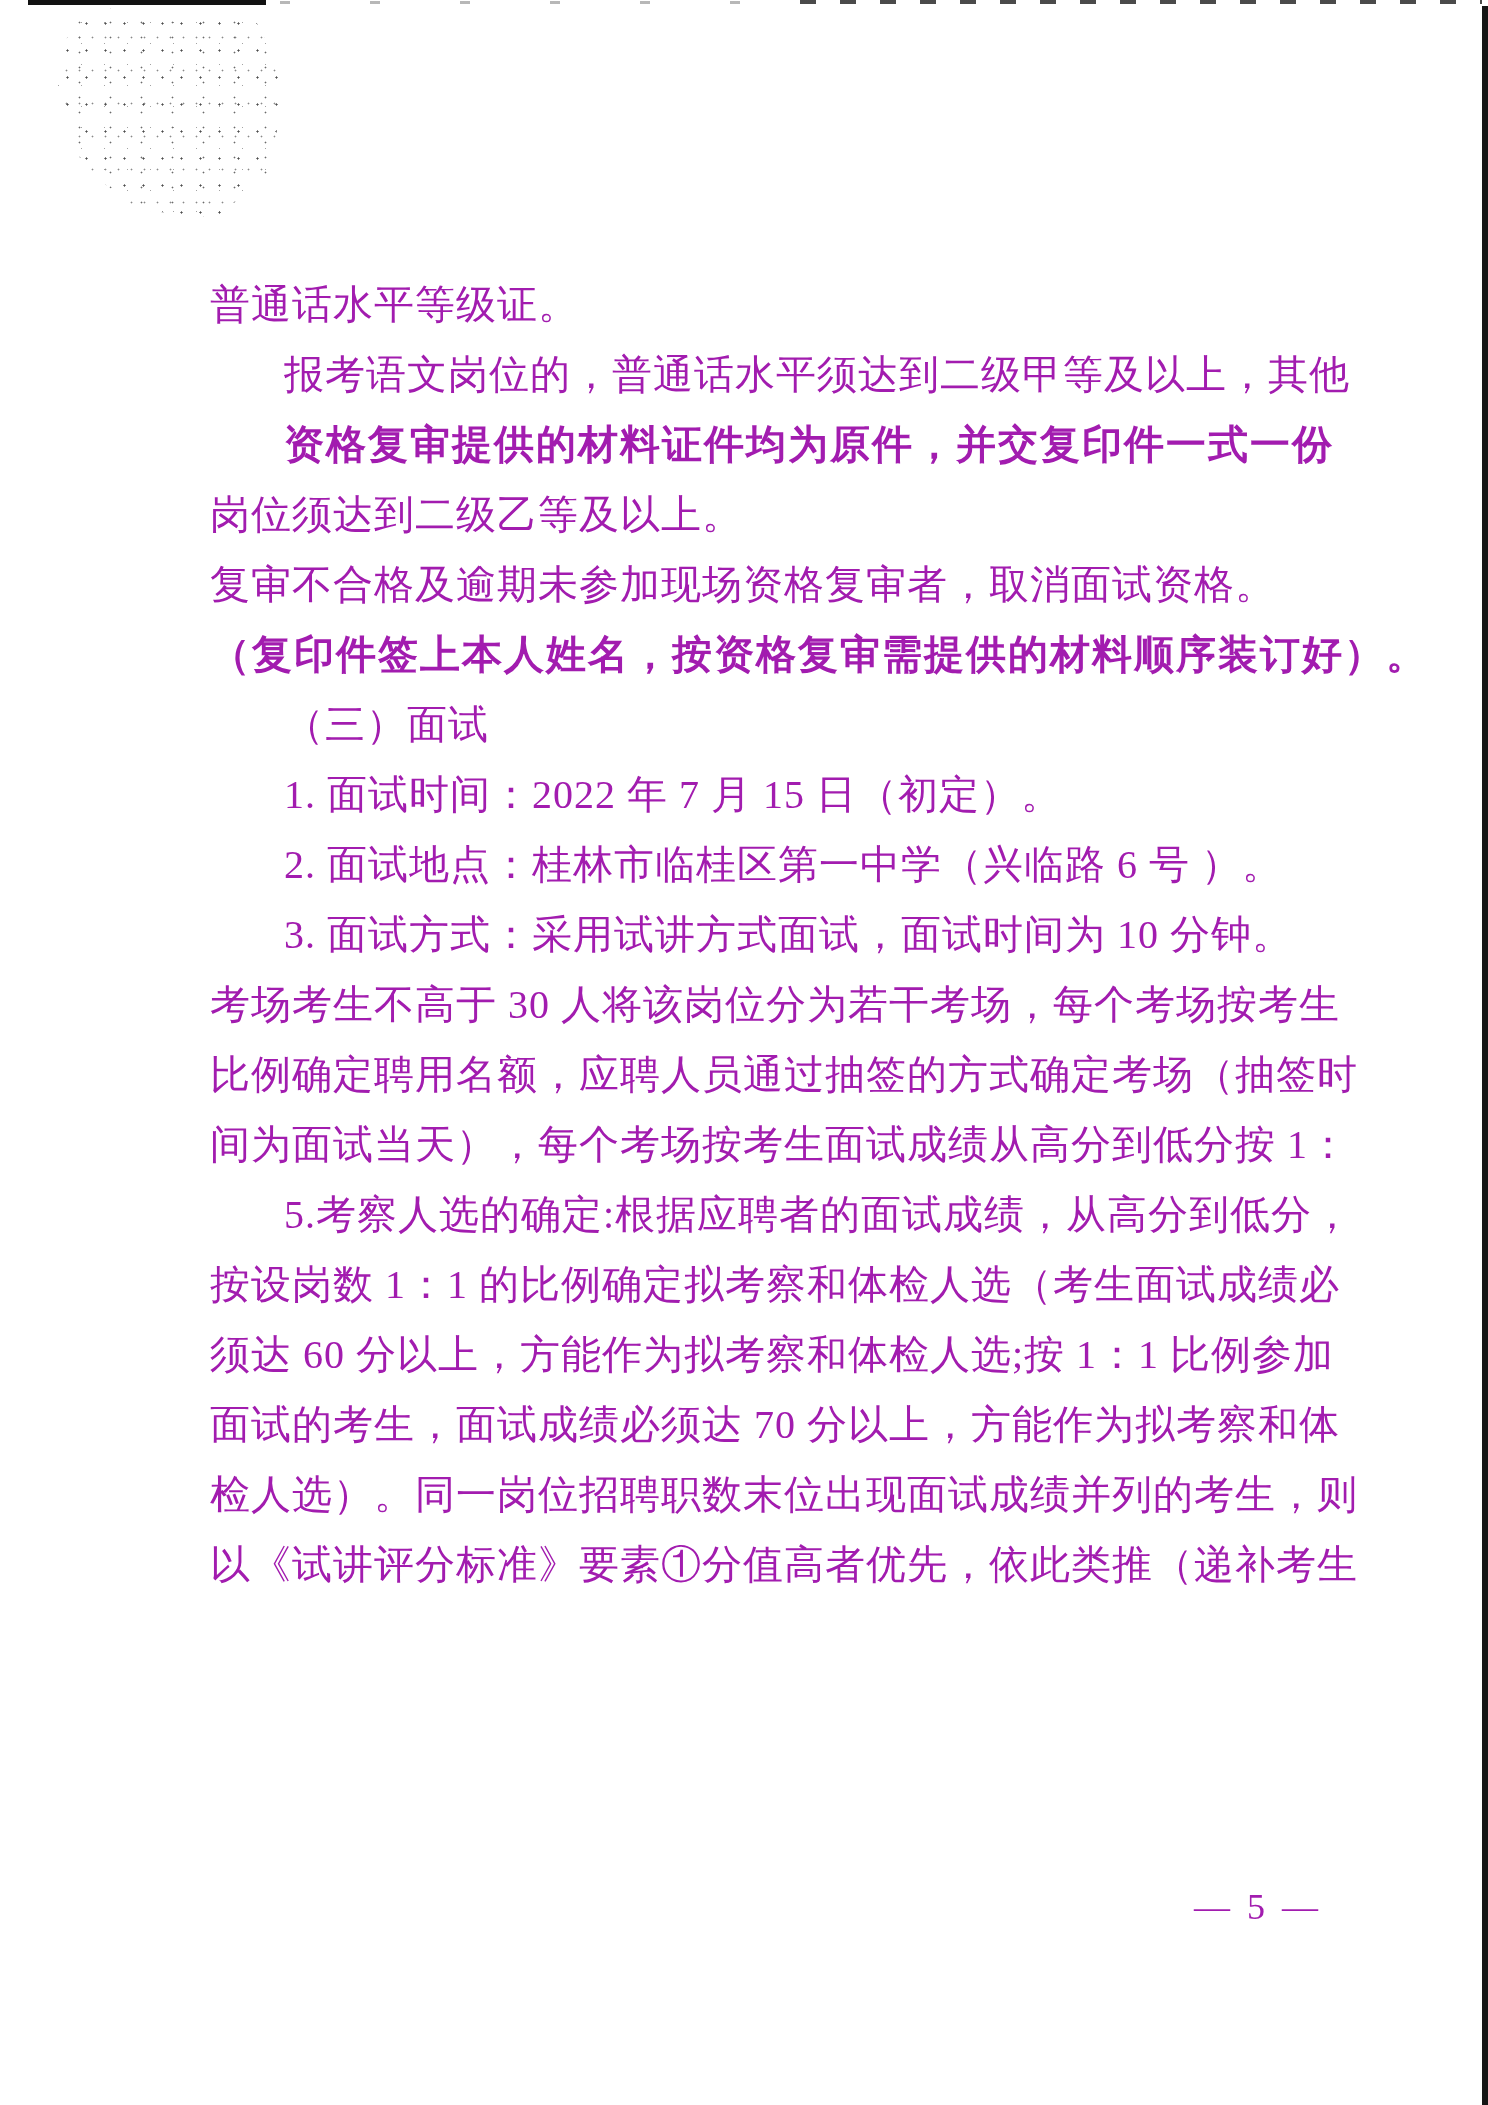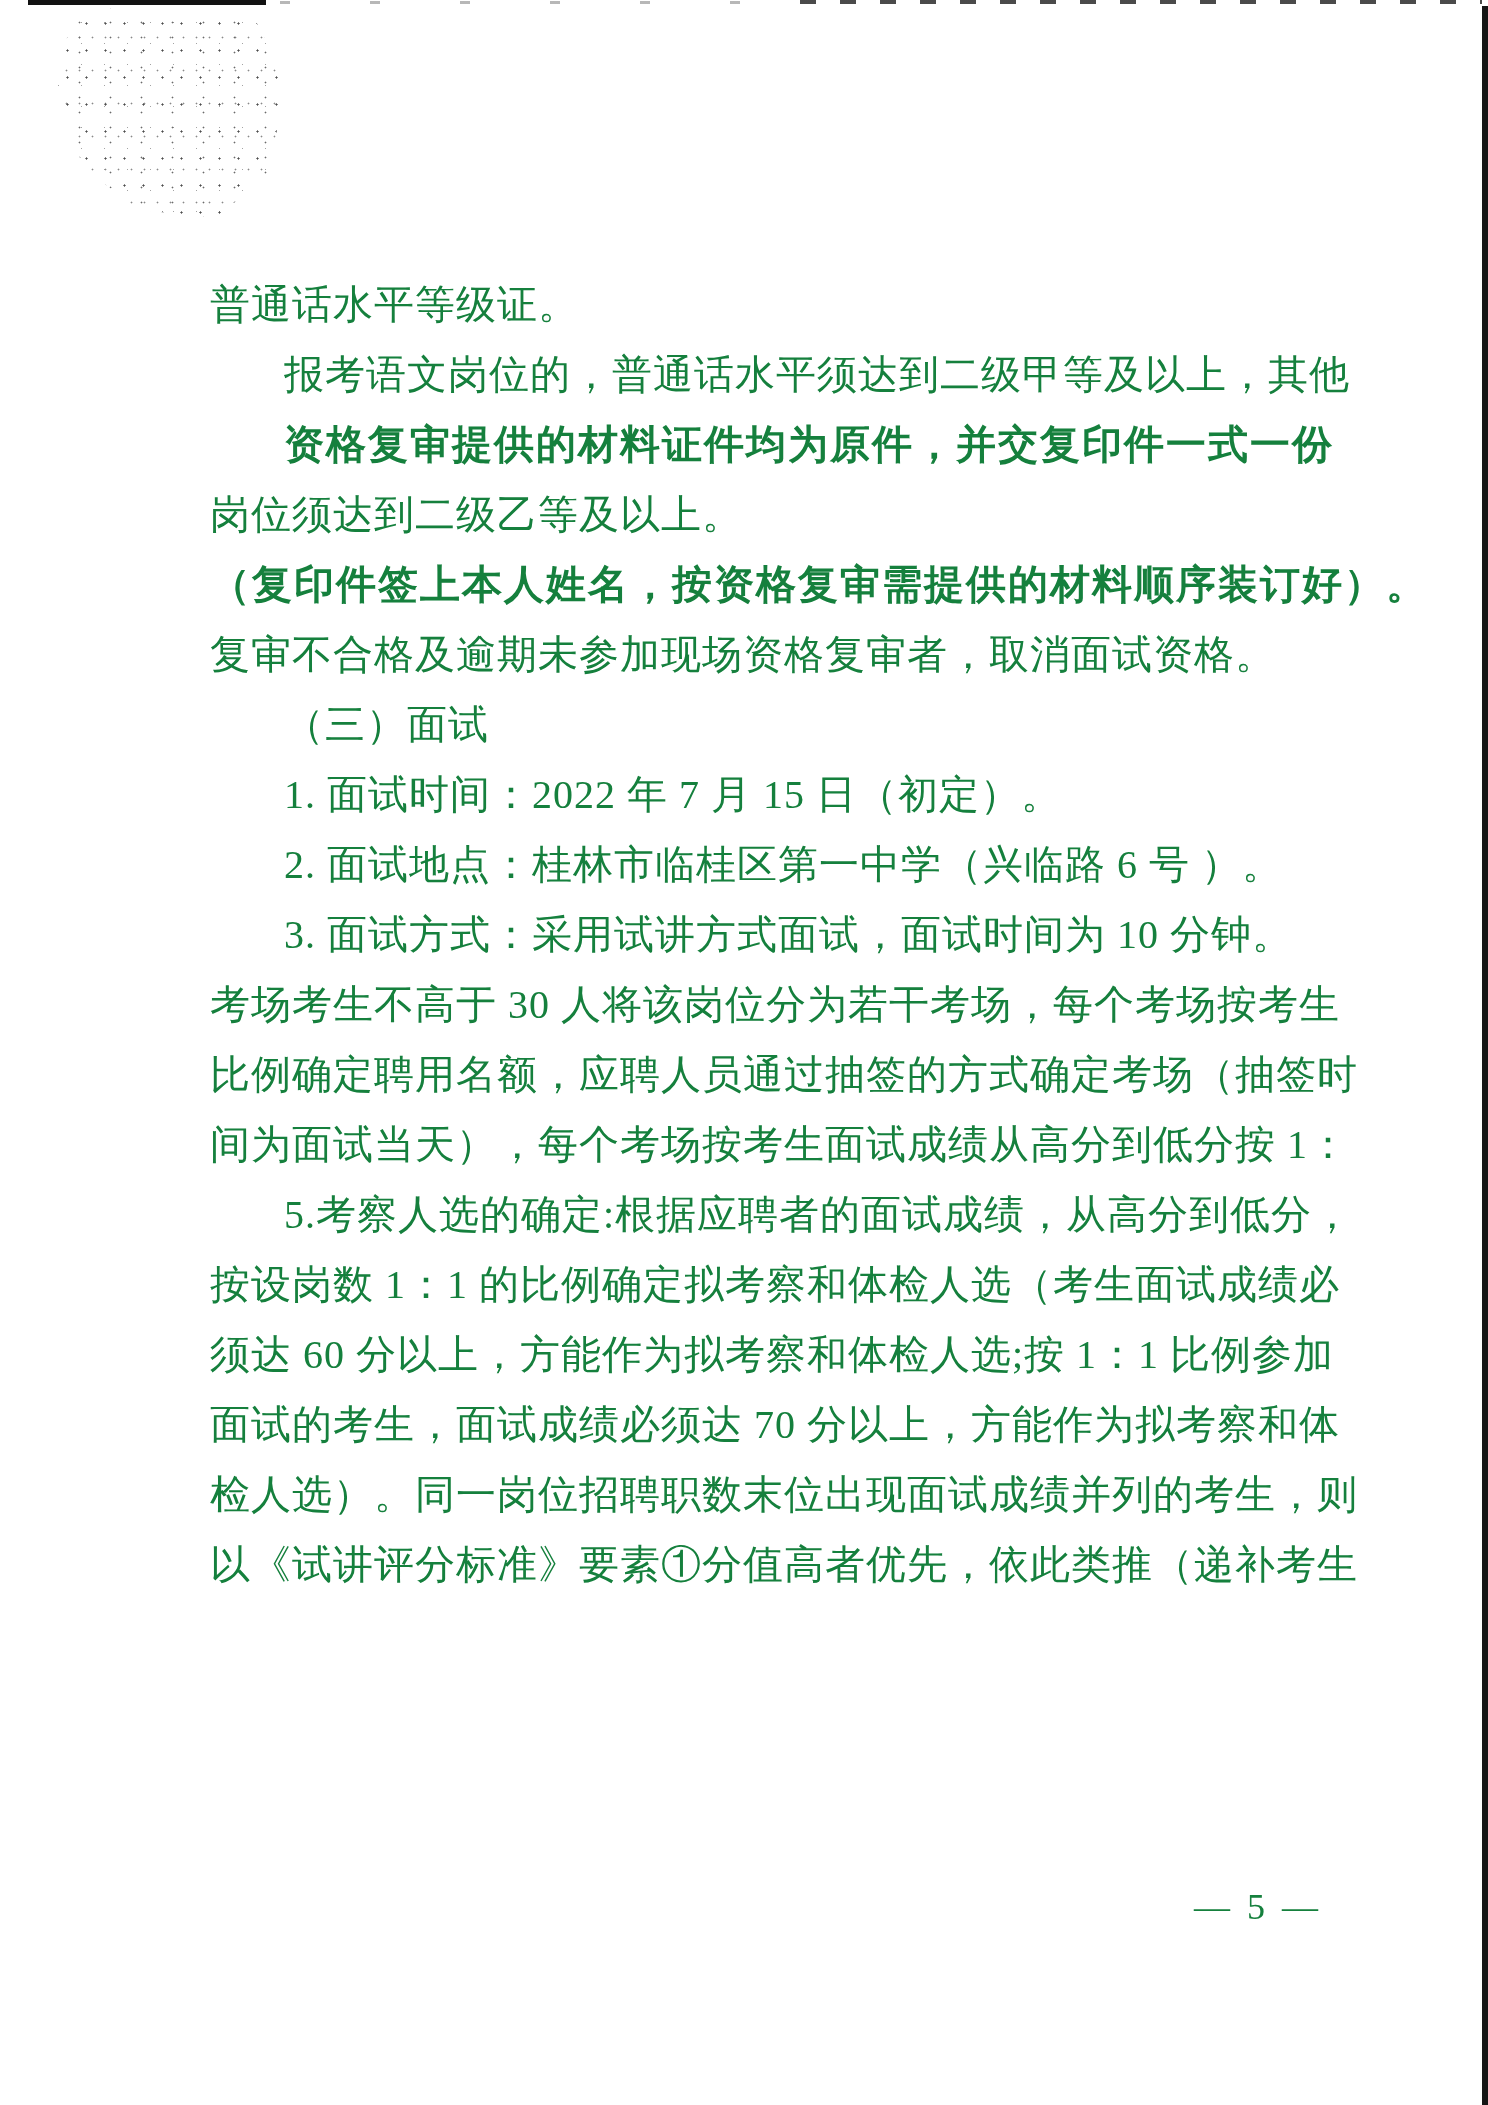--- a/index.html
+++ b/index.html
@@ -3,21 +3,21 @@
 <meta charset="utf-8">
 <style>
   html, body { margin: 0; padding: 0; background: #ffffff; }
   .page {
     position: relative;
     width: 1488px;
     height: 2105px;
     background: #ffffff;
     overflow: hidden;
     font-family: "Liberation Serif", "DejaVu Serif", serif;
-    color: #15803d;
+    color: #a21caf;
   }
 
   
   .scan-top-bar {
     position: absolute; top: 0; left: 28px; width: 238px; height: 5px;
     background: #121212;
   }
   .scan-top-dashes-mid {
     position: absolute; top: 1px; left: 280px; width: 500px; height: 3px;
     background: repeating-linear-gradient(90deg, #333 0 10px, transparent 10px 90px);
@@ -83,22 +83,22 @@
   <div class="scan-top-dashes-mid"></div>
   <div class="scan-top-dashes-right"></div>
   <div class="scan-right-strip"></div>
   <div class="scan-speckle"></div>
 
   <div class="textblock">
     <div class="line">普通话水平等级证。</div>
     <div class="line indent">报考语文岗位的，普通话水平须达到二级甲等及以上，其他</div>
     <div class="line indent bold">资格复审提供的材料证件均为原件，并交复印件一式一份</div>
     <div class="line">岗位须达到二级乙等及以上。</div>
+    <div class="line">复审不合格及逾期未参加现场资格复审者，取消面试资格。</div>
     <div class="line bold">（复印件签上本人姓名，按资格复审需提供的材料顺序装订好）。</div>
-    <div class="line">复审不合格及逾期未参加现场资格复审者，取消面试资格。</div>
     <div class="line indent">（三）面试</div>
     <div class="line indent">1. 面试时间：2022 年 7 月 15 日（初定）。</div>
     <div class="line indent">2. 面试地点：桂林市临桂区第一中学（兴临路 6 号 ）。</div>
     <div class="line indent">3. 面试方式：采用试讲方式面试，面试时间为 10 分钟。</div>
     <div class="line">考场考生不高于 30 人将该岗位分为若干考场，每个考场按考生</div>
     <div class="line">比例确定聘用名额，应聘人员通过抽签的方式确定考场（抽签时</div>
     <div class="line">间为面试当天），每个考场按考生面试成绩从高分到低分按 1：</div>
     <div class="line indent">5.考察人选的确定:根据应聘者的面试成绩，从高分到低分，</div>
     <div class="line">按设岗数 1：1 的比例确定拟考察和体检人选（考生面试成绩必</div>
     <div class="line">须达 60 分以上，方能作为拟考察和体检人选;按 1：1 比例参加</div>

